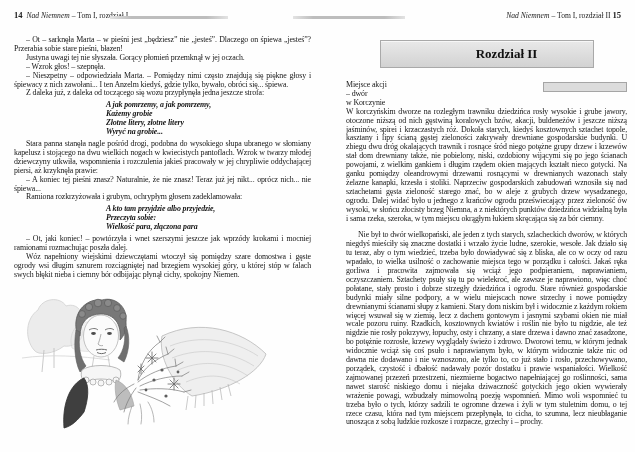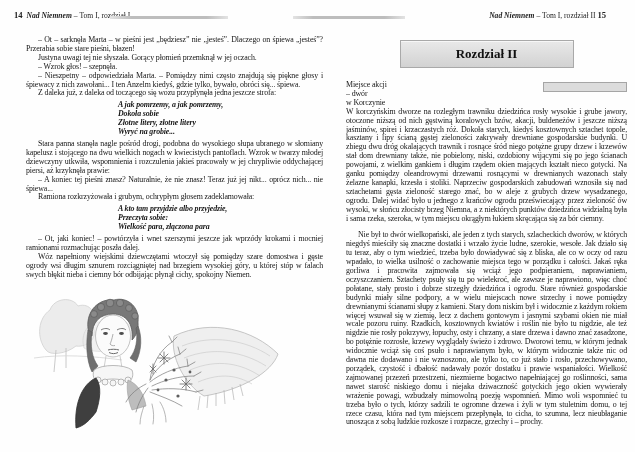--- a/index.html
+++ b/index.html
@@ -4,41 +4,41 @@
 <style>
   html,body{margin:0;padding:0;background:#efefef;}
   .book{
     position:relative;width:635px;height:452px;background:#fefefe;
     font-family:"Liberation Serif","DejaVu Serif",serif;color:#161616;
     overflow:hidden;margin:0 auto;
   }
   
   .hdr{position:absolute;top:10px;font-size:7.6px;color:#222;white-space:nowrap;}
   .hdr b{font-size:8.6px;margin-top:44px;}
-  .hdr i{margin:0 2px;font-weight:bold;}
+  .hdr i{margin:0 2px;}
   .hdr-left{left:14px;}
-  .hdr-right{right:29px;text-align:left;}
+  .hdr-right{right:14px;text-align:left;}
   .hdr-bar{position:absolute;top:16px;height:3px;
     background:linear-gradient(90deg,#e3e3e3,#bdbdbd 18%,#bdbdbd 82%,#e3e3e3);}
   .bar-left{left:110px;width:118px;}
   .bar-right{left:293px;width:112px;}
   
   .page{position:absolute;top:36px;height:410px;overflow:hidden;
     font-size:7.9px;line-height:8.9px;letter-spacing:-0.12px;text-align:justify;}
-  .page-left{left:26px;width:297px;}
+  .page-left{left:14px;width:297px;}
   .page-right{left:346px;width:281px;}
   .para{margin:0;text-indent:12px;}
   .verse{margin:3px 0 3px 92px;font-style:italic;line-height:8.9px;font-weight:bold;}
   
   .chapter-box{
     width:172px;height:26px;margin:4px auto 13px auto;
     background:linear-gradient(#e9e9e9,#d2d2d2);
     border:1px solid #a9a9a9;box-shadow:inset 0 1px 0 #f7f7f7;
     text-align:center;line-height:26px;font-weight:bold;font-size:13px;
-    letter-spacing:0;text-indent:0;color:#111;
+    letter-spacing:0;text-indent:0;color:#111;padding-left:40px;
   }
   
   .margin-note{
     float:right;width:78px;margin:1px 0 3px 7px;padding:4px 2px;
     background:#dcdcdc;border:1px solid #a5a5a5;
     text-align:center;font-weight:bold;font-size:7px;line-height:9px;
     text-indent:0;letter-spacing:0;
   }
   
   .illu{display:block;margin:8px 0 0 6px;}
@@ -54,21 +54,21 @@
   <div class="hdr hdr-right"><i>Nad Niemnem</i><span>– Tom I, rozdział II</span> <b>15</b></div>
 
   <div class="page page-left">
     <p class="para">– Ot – sarknęła Marta – w pieśni jest „będziesz” nie „jesteś”. Dlaczego on śpiewa „jesteś”? Przerabia sobie stare pieśni, błazen!</p>
     <p class="para">Justyna uwagi tej nie słyszała. Gorący płomień przemknął w jej oczach.</p>
     <p class="para">– Wzrok głos! – szepnęła.</p>
     <p class="para">– Nieszpetny – odpowiedziała Marta. – Pomiędzy nimi często znajdują się piękne głosy i śpiewacy z nich zawołani... I ten Anzelm kiedyś, gdzie tylko, bywało, obróci się... śpiewa.</p>
     <p class="para">Z daleka już, z daleka od toczącego się wozu przypłynęła jedna jeszcze strofa:</p>
     <div class="verse">
       <div>A jak pomrzemy, a jak pomrzemy,</div>
-      <div>Dokoła sobie</div>
+      <div>Każemy grobie</div>
       <div>Złotne litery, złotne litery</div>
       <div>Wyryć na grobie...</div>
     </div>
     <p class="para">Stara panna stanęła nagle pośród drogi, podobna do wysokiego słupa ubranego w słomiany kapelusz i stojącego na dwu wielkich nogach w kwiecistych pantoflach. Wzrok w twarzy młodej dziewczyny utkwiła, wspomnienia i rozczulenia jakieś pracowały w jej chrypliwie oddychającej piersi, aż krzyknęła prawie:</p>
     <p class="para">– A koniec tej pieśni znasz? Naturalnie, że nie znasz! Teraz już jej nikt... oprócz nich... nie śpiewa...</p>
     <p class="para">Ramiona rozkrzyżowała i grubym, ochrypłym głosem zadeklamowała:</p>
     <div class="verse">
       <div>A kto tam przyjdzie albo przyjedzie,</div>
       <div>Przeczyta sobie:</div>
       <div>Wielkość para, złączona para</div>

